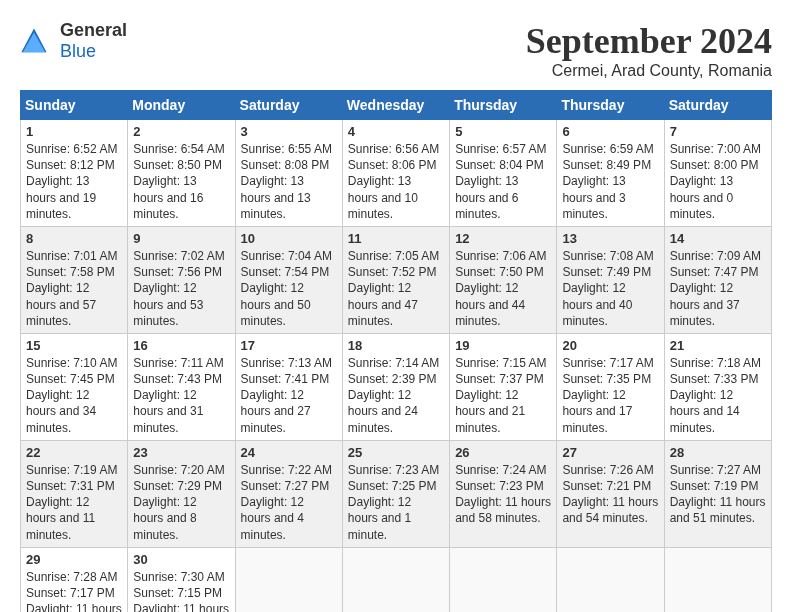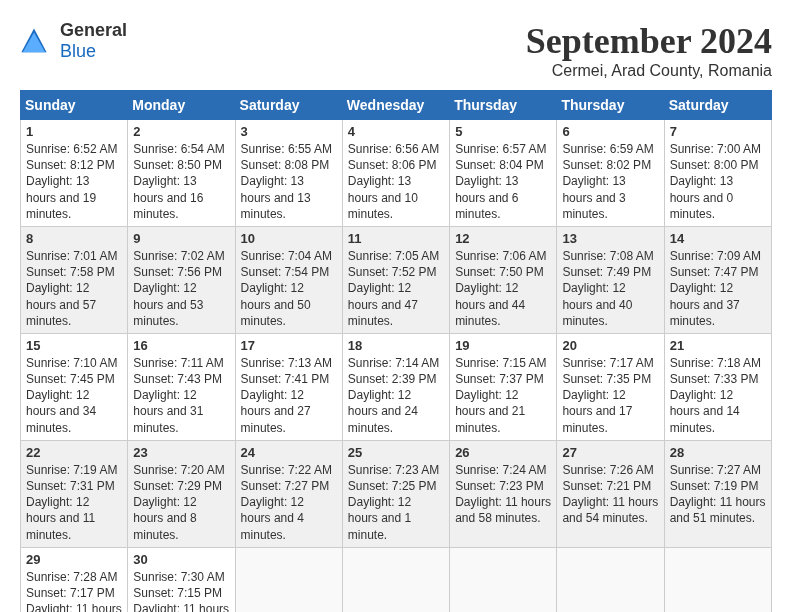--- a/index.html
+++ b/index.html
@@ -161,21 +161,21 @@
         <div class="day-info">
           <span>Sunrise: 6:57 AM</span><br>
           <span>Sunset: 8:04 PM</span><br>
           <span>Daylight: 13 hours and 6 minutes.</span>
         </div>
       </td>
         <td>
         <span class="day-number">6</span>
         <div class="day-info">
           <span>Sunrise: 6:59 AM</span><br>
-          <span>Sunset: 8:02 PM</span><br>
+          <span>Sunset: 8:49 PM</span><br>
           <span>Daylight: 13 hours and 3 minutes.</span>
         </div>
       </td>
         <td>
         <span class="day-number">7</span>
         <div class="day-info">
           <span>Sunrise: 7:00 AM</span><br>
           <span>Sunset: 8:00 PM</span><br>
           <span>Daylight: 13 hours and 0 minutes.</span>
         </div>

